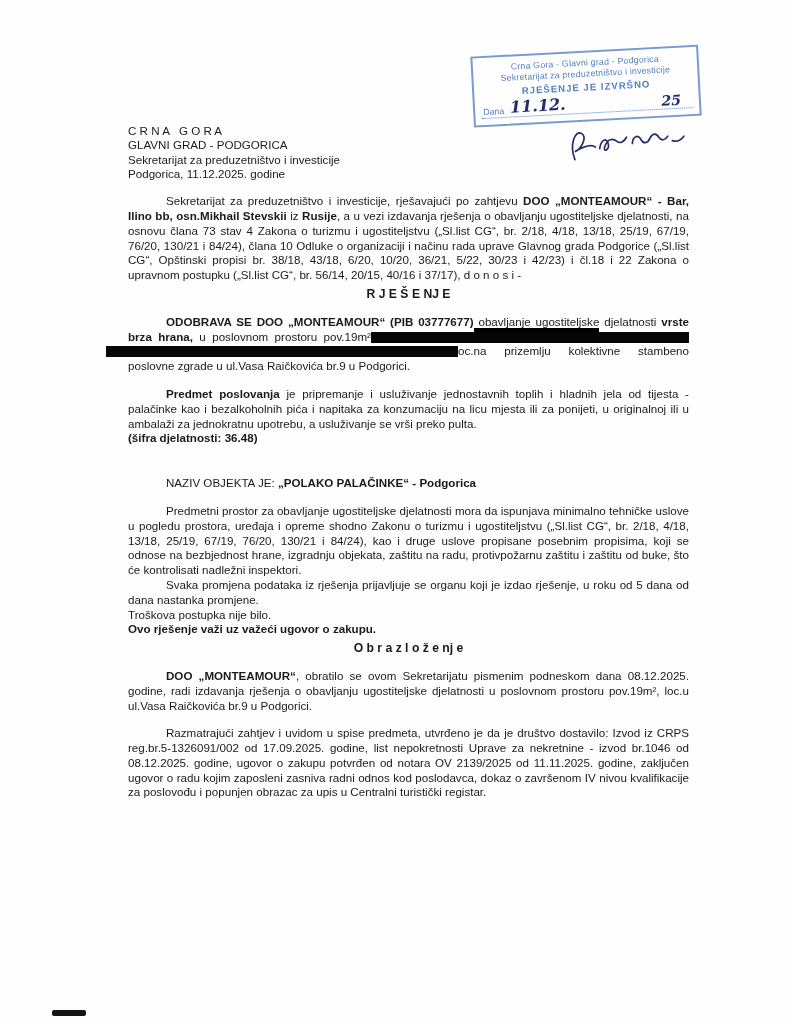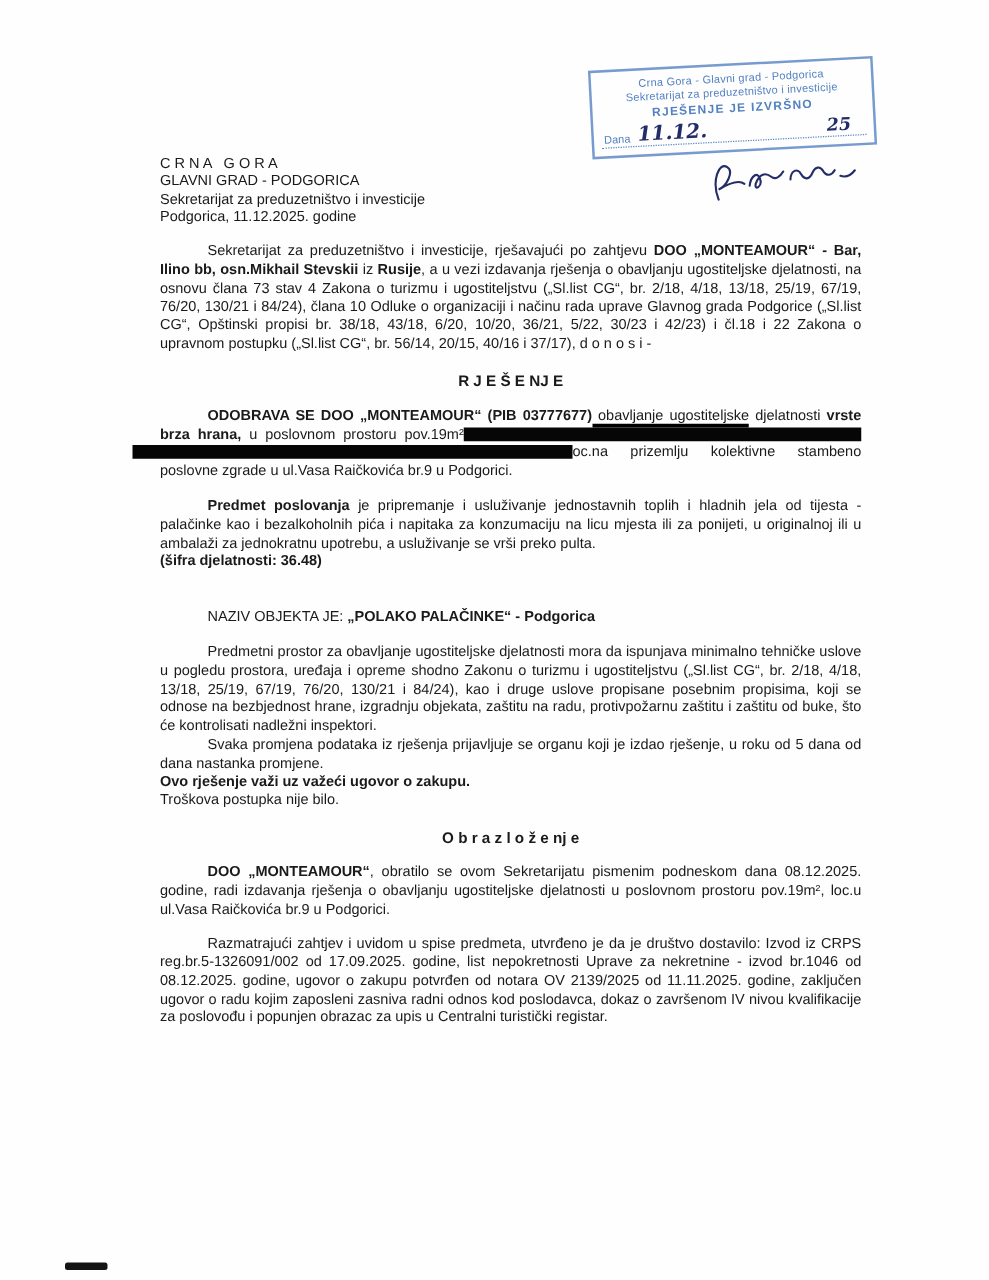--- a/index.html
+++ b/index.html
@@ -9,28 +9,28 @@
 
   .content{position:absolute;left:128px;top:124px;width:561px;font-size:11.6px;line-height:14.8px;}
   .hdr div{line-height:14.3px;}
   .pre{white-space:pre;}
 
   .para{text-align:justify;text-indent:38px;margin-top:13px;}
   .m0{margin-top:0;}
   .noind{text-indent:0;}
   .bold{font-weight:700;}
   .center{text-align:center;text-indent:0;}
-  .doc-title{margin-top:15px;font-weight:700;font-size:12.2px;}
+  .doc-title{margin-top:4px;font-weight:700;font-size:12.2px;}
   .venue{margin-top:13px;margin-left:38px;}
   .venue div{line-height:14.8px;margin-top:30px;}
 
   .redact{display:inline-block;height:11px;background:#060606;vertical-align:-2px;}
   .r1{width:318px;}
   .r2{width:352px;margin-left:-22px;}
-  .redact-under{border-bottom:3px solid #000000;}
+  .redact-under{border-bottom:5px solid #000000;}
 
   .stamp-wrap{position:absolute;left:472px;top:50px;width:252px;transform:rotate(-3deg);}
   .stamp{width:228px;border:2.5px solid rgba(73,122,190,.75);padding:5px 6px 6px;color:rgba(73,122,190,.95);text-align:center;}
   .stamp .s1{font-size:8.8px;line-height:11px;letter-spacing:.2px;}
   .stamp .s3{font-size:9.6px;font-weight:700;letter-spacing:1px;margin-top:2px;}
   .date-row{display:flex;align-items:flex-end;gap:6px;margin-top:3px;border-bottom:1px dotted rgba(73,122,190,.9);padding:0 2px 1px;text-align:left;}
   .s-dana{font-size:8.8px;}
   .hand{font-family:"DejaVu Serif",serif;font-style:italic;font-weight:700;color:#222c66;}
   .hand-date{font-size:16px;line-height:16px;}
   .hand-year{font-size:14px;line-height:14px;margin-left:auto;margin-right:10px;}
@@ -77,22 +77,22 @@
     <p class="para"><span class="bold">Predmet poslovanja</span><span> je pripremanje i usluživanje jednostavnih toplih i hladnih jela od tijesta - palačinke kao i bezalkoholnih pića i napitaka za konzumaciju na licu mjesta ili za ponijeti, u originalnoj ili u ambalaži za jednokratnu upotrebu, a usluživanje se vrši preko pulta.</span></p>
 
     <p class="para m0 noind bold">(šifra djelatnosti: 36.48)</p>
 
     <div class="venue">
       <div><span>NAZIV OBJEKTA JE: </span><span class="bold">„POLAKO PALAČINKE“ - Podgorica</span></div>
     </div>
 
     <p class="para">Predmetni prostor za obavljanje ugostiteljske djelatnosti mora da ispunjava minimalno tehničke uslove u pogledu prostora, uređaja i opreme shodno Zakonu o turizmu i ugostiteljstvu („Sl.list CG“, br. 2/18, 4/18, 13/18, 25/19, 67/19, 76/20, 130/21 i 84/24), kao i druge uslove propisane posebnim propisima, koji se odnose na bezbjednost hrane, izgradnju objekata, zaštitu na radu, protivpožarnu zaštitu i zaštitu od buke, što će kontrolisati nadležni inspektori.</p>
     <p class="para m0">Svaka promjena podataka iz rješenja prijavljuje se organu koji je izdao rješenje, u roku od 5 dana od dana nastanka promjene.</p>
+    <p class="para m0 noind">Troškova postupka nije bilo.</p>
     <p class="para m0 noind bold">Ovo rješenje važi uz važeći ugovor o zakupu.</p>
-    <p class="para m0 noind">Troškova postupka nije bilo.</p>
 
     <div class="center doc-title">O b r a z l o ž e nj e</div>
 
     <p class="para"><span class="bold">DOO „MONTEAMOUR“</span><span>, obratilo se ovom Sekretarijatu pismenim podneskom dana 08.12.2025. godine, radi izdavanja rješenja o obavljanju ugostiteljske djelatnosti u poslovnom prostoru pov.19m², loc.u ul.Vasa Raičkovića br.9 u Podgorici.</span></p>
 
     <p class="para">Razmatrajući zahtjev i uvidom u spise predmeta, utvrđeno je da je društvo dostavilo: Izvod iz CRPS reg.br.5-1326091/002 od 17.09.2025. godine, list nepokretnosti Uprave za nekretnine - izvod br.1046 od 08.12.2025. godine, ugovor o zakupu potvrđen od notara OV 2139/2025 od 11.11.2025. godine, zaključen ugovor o radu kojim zaposleni zasniva radni odnos kod poslodavca, dokaz o završenom IV nivou kvalifikacije za poslovođu i popunjen obrazac za upis u Centralni turistički registar.</p>
 
   </div>
 
   <div class="artifact"></div>

